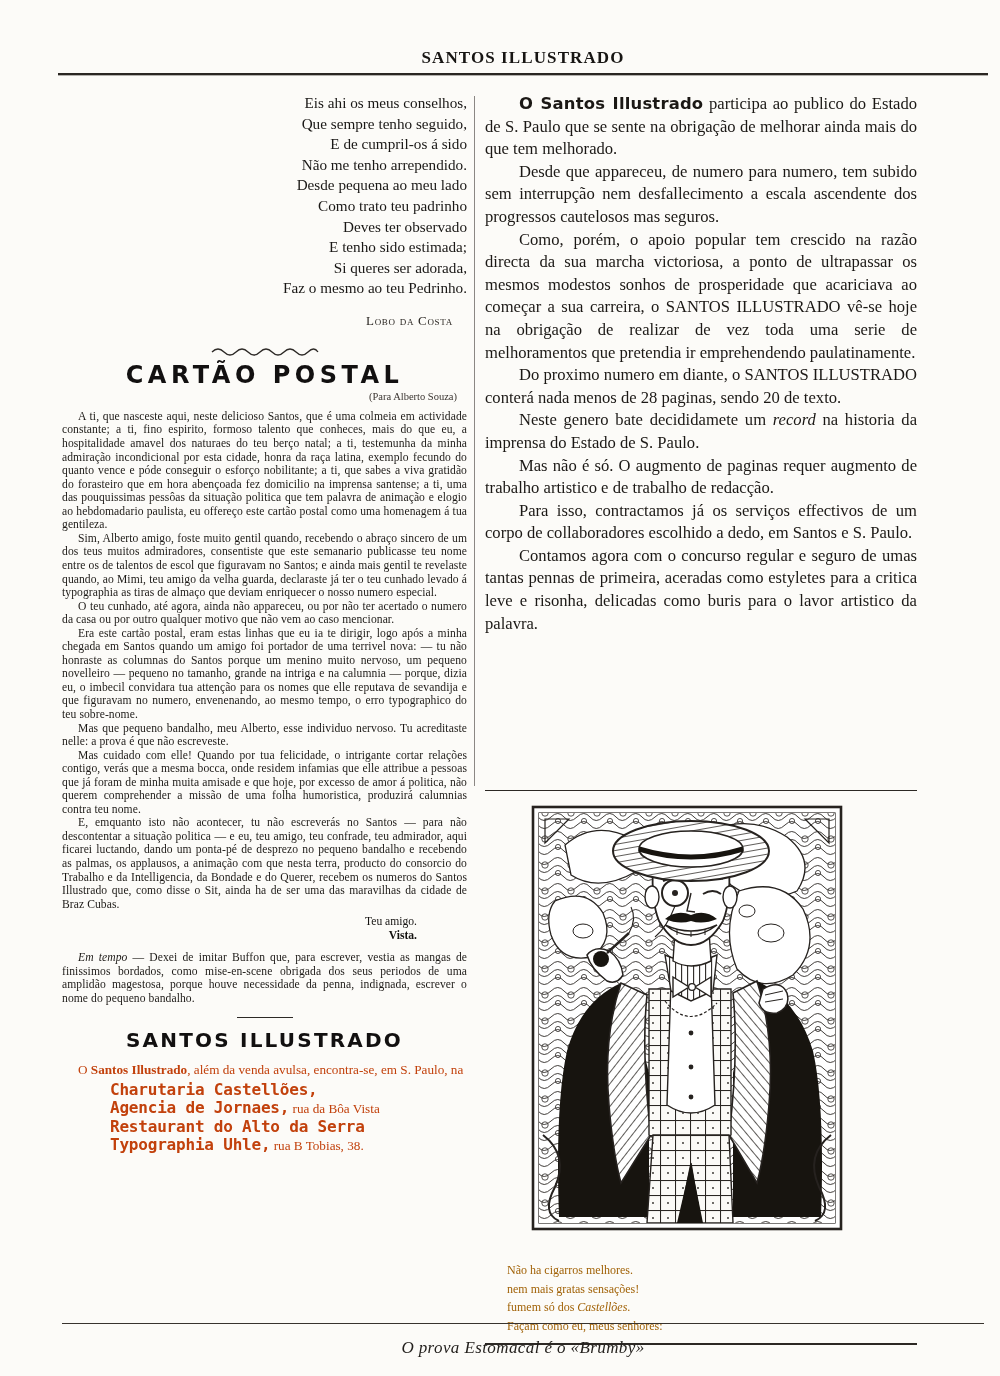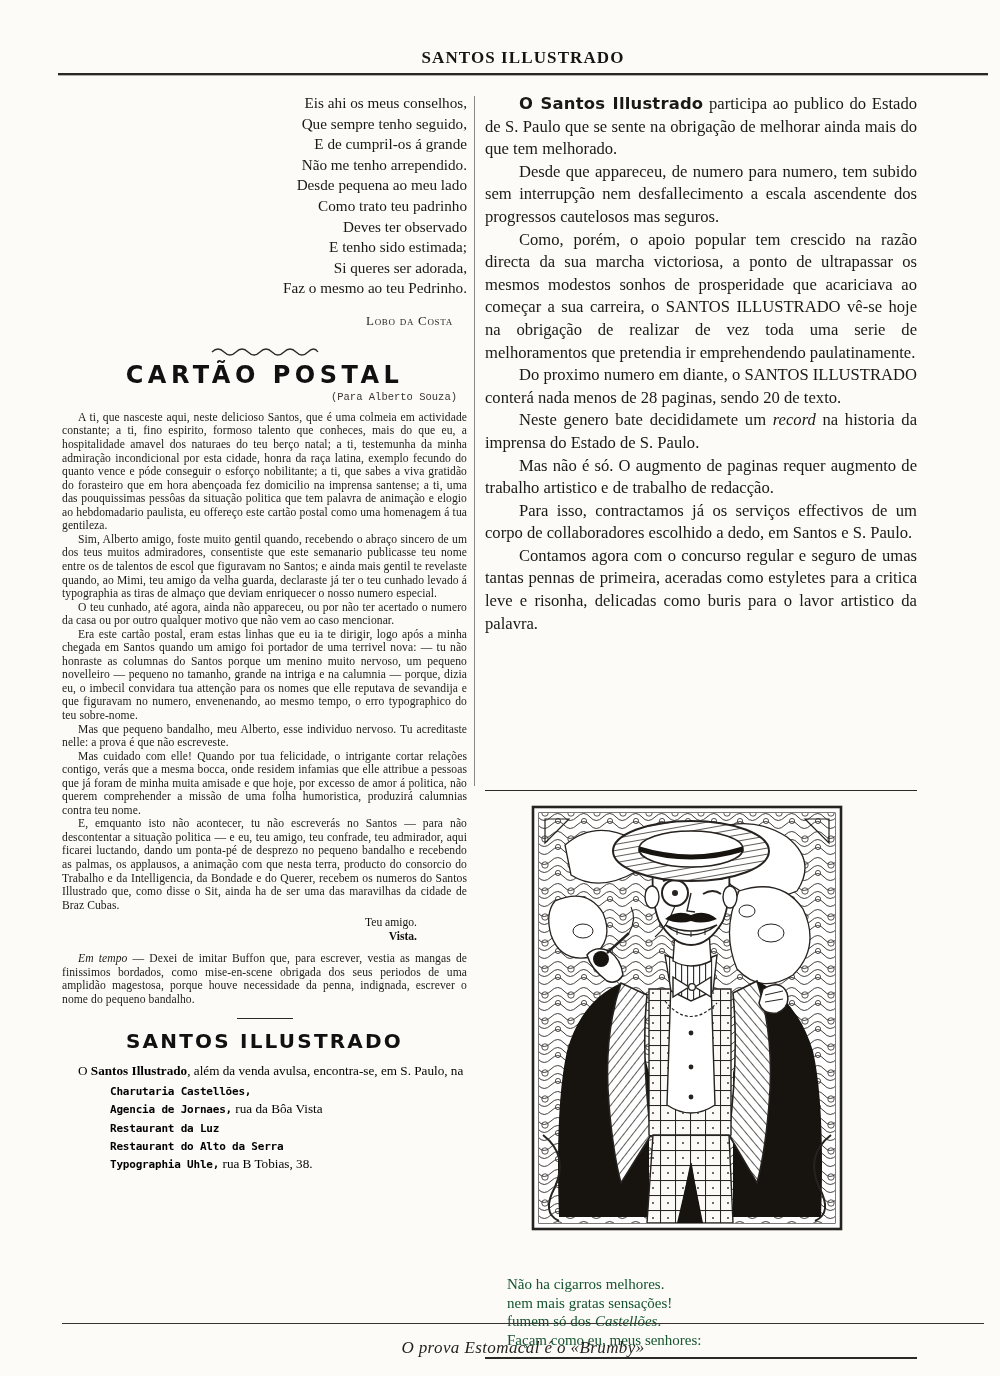--- a/index.html
+++ b/index.html
@@ -102,21 +102,20 @@
     font-weight: 700;
     letter-spacing: 4.5px;
     color: #121010;
     margin: 4px 0 2px 0;
   }
   .head-sub {
     text-align: right;
     font-size: 10.5px;
     color: #3a3430;
     margin: 2px 10px 8px 0;
-    font-family: Liberation Mono, monospace;
   }
 
   
   .dense {
     font-size: 11.6px;
     line-height: 13.55px;
     text-align: justify;
     color: #1d1a17;
     letter-spacing: 0.08px;
   }
@@ -148,38 +147,38 @@
     font-size: 20px;
     font-weight: 700;
     letter-spacing: 2.2px;
     color: #121010;
     margin: 6px 0 10px 0;
   }
 
   .notice {
     font-size: 13.2px;
     line-height: 16.4px;
-    color: #000000;
+    color: #c2410c;
   }
   .notice p { margin: 0; text-indent: 16px; }
   .notice b { font-weight: 700; }
   .venue-list {
     margin: 2px 0 0 0;
     padding: 0;
     list-style: none;
     padding-left: 48px;
   }
   .venue-list li {
     font-size: 13.2px;
     line-height: 17.4px;
     white-space: nowrap;
   }
   .venue-list .vname {
     font-family: "DejaVu Sans Mono", monospace;
-    font-size: 11px;
+    font-size: 16px;
     font-weight: 700;
     letter-spacing: -0.2px;
   }
 
   
   .article {
     font-size: 16.6px;
     line-height: 22.6px;
     text-align: justify;
     color: #1b1815;
@@ -208,25 +207,25 @@
     background: #2c2824;
     margin-bottom: 14px;
   }
   .ad-figure {
     width: 352px;
     height: 450px;
     margin: 0 auto;
     display: block;
   }
   .ad-caption {
-    margin-top: 20px;
+    margin-top: 6px;
     padding-left: 22px;
-    font-size: 15px;
+    font-size: 12px;
     line-height: 18.6px;
-    color: #14532d;
+    color: #a16207;
   }
   .ad-caption div { white-space: nowrap; }
   .ad-caption i { font-style: italic; }
   .ad-rule-bottom {
     height: 2px;
     background: #2c2824;
     margin-top: 8px;
   }
 
   
@@ -258,21 +257,21 @@
   </div>
   <div class="masthead-rule"></div>
 
   <div class="col-divider"></div>
 
   <div class="col-left">
 
     <div class="poem">
       <div>Eis ahi os meus conselhos,</div>
       <div>Que sempre tenho seguido,</div>
-      <div>E de cumpril-os á grande</div>
+      <div>E de cumpril-os á sido</div>
       <div>Não me tenho arrependido.</div>
       <div>Desde pequena ao meu lado</div>
       <div>Como trato teu padrinho</div>
       <div>Deves ter observado</div>
       <div>E tenho sido estimada;</div>
       <div>Si queres ser adorada,</div>
       <div>Faz o mesmo ao teu Pedrinho.</div>
     </div>
     <div class="poem-sign">Lobo da Costa</div>
 
@@ -306,21 +305,20 @@
 
     <div class="short-rule"></div>
 
     <div class="head-santos">SANTOS ILLUSTRADO</div>
 
     <div class="notice">
       <p><span>O </span><b>Santos Illustrado</b><span>, além da venda avulsa, encontra-se, em S. Paulo, na</span></p>
       <ul class="venue-list">
         <li><span class="vname">Charutaria Castellões,</span><span></span></li>
         <li><span class="vname">Agencia de Jornaes,</span><span> rua da Bôa Vista</span></li>
-        <li><span class="vname">Restaurant da Luz</span><span></span></li>
         <li><span class="vname">Restaurant do Alto da Serra</span><span></span></li>
         <li><span class="vname">Typographia Uhle,</span><span> rua B Tobias, 38.</span></li>
       </ul>
     </div>
   </div>
 
   <div class="col-right">
     <div class="article">
       <p><span class="lead">O Santos Illustrado</span><span> participa ao publico do Estado de S. Paulo que se sente na obrigação de melhorar ainda mais do que tem melhorado.</span></p>
       <p>Desde que appareceu, de numero para numero, tem subido sem interrupção nem desfallecimento a escala ascendente dos progressos cautelosos mas seguros.</p>

